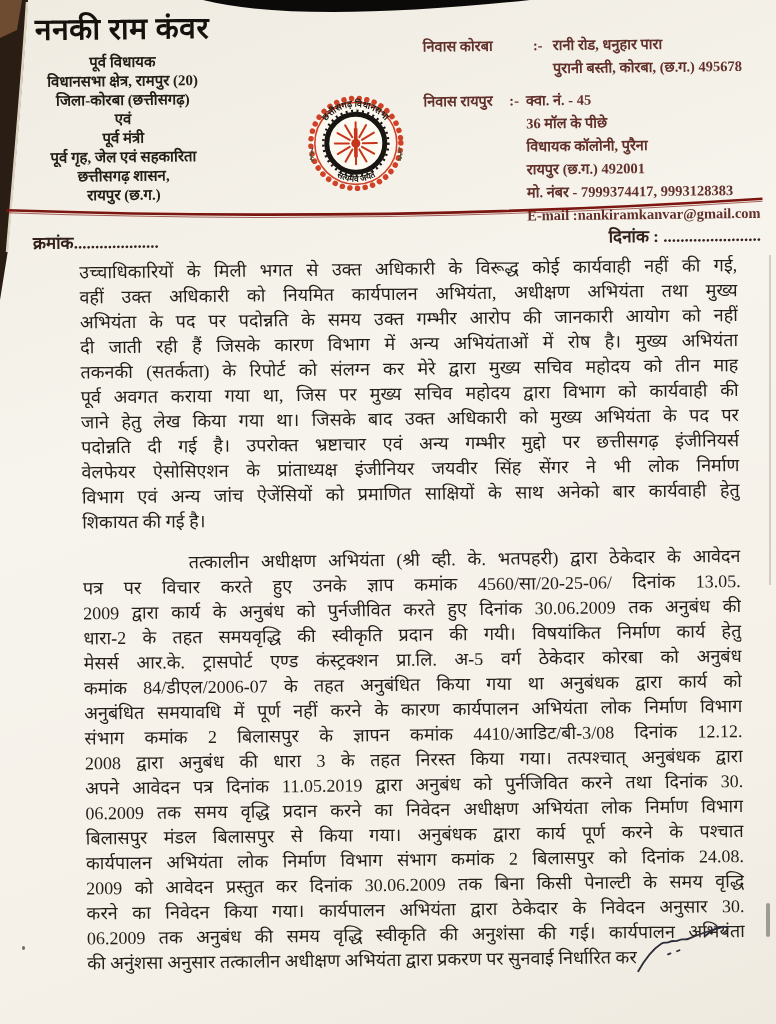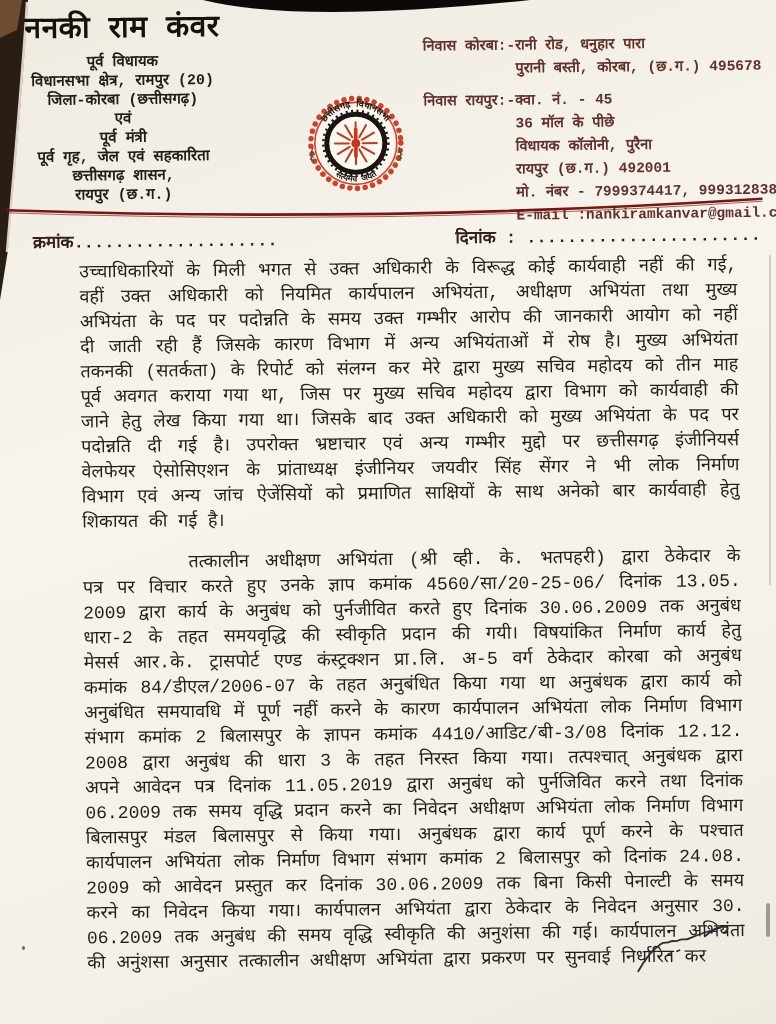--- a/index.html
+++ b/index.html
@@ -1,21 +1,21 @@
 <!DOCTYPE html>
 <html style="--paper: #f5f1e9; --ink: #241e19; --maroon: #62302a; --divider: #7a150f; --seal-red: #cf4227; --signature-ink: #2b2c38;"><head>
 <meta charset="utf-8">
 <style>
   html,body{margin:0;padding:0;background:#ddd;}
   .page{
     position:relative;
     width:776px;height:1024px;
     overflow:hidden;
     background:linear-gradient(160deg,#efebe1 0%,#f7f4ed 38%,#f5f1e9 75%,#efeae0 100%);
-    font-family:Liberation Mono, monospace;
+    font-family:Liberation Serif, serif;
     color:var(--ink,#241e19);
   }
   .photo-edges{position:absolute;left:0;top:0;width:776px;height:1024px;pointer-events:none;}
   .content{
     position:absolute;left:0;top:0;width:776px;height:1024px;
     transform:rotate(-0.65deg);
     transform-origin:388px 512px;
   }
   
   .lh-left{position:absolute;left:20px;top:8px;width:215px;text-align:center;}

